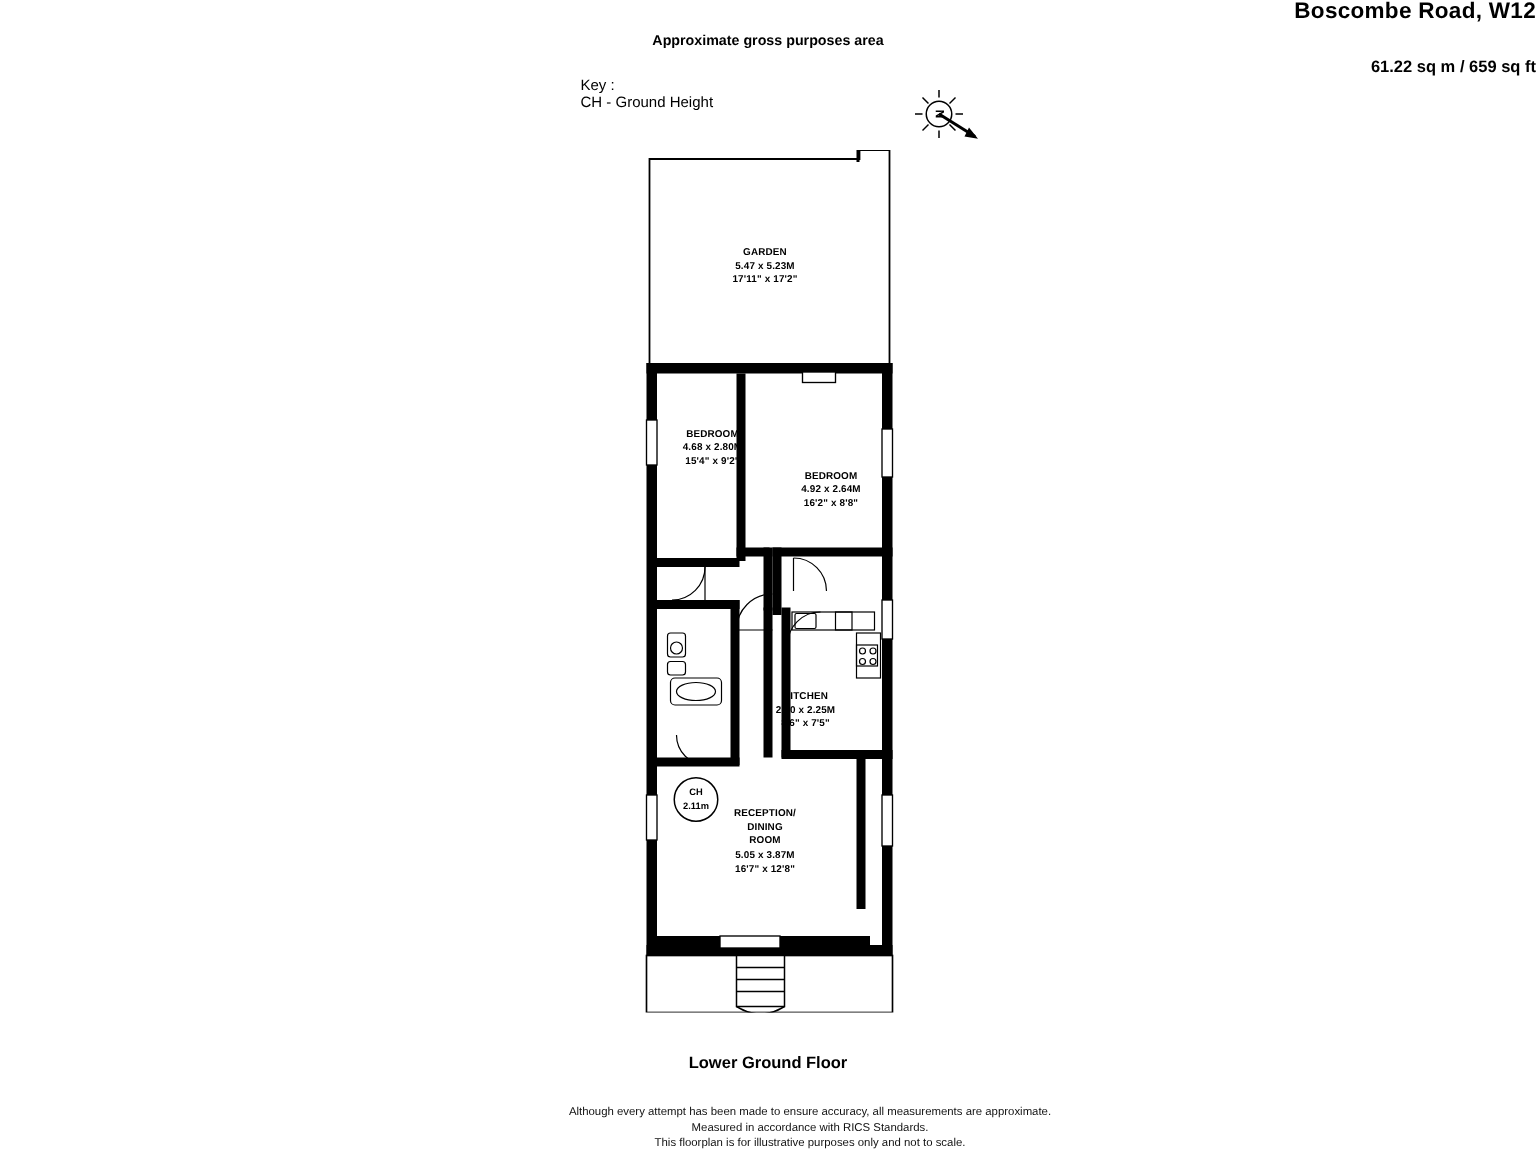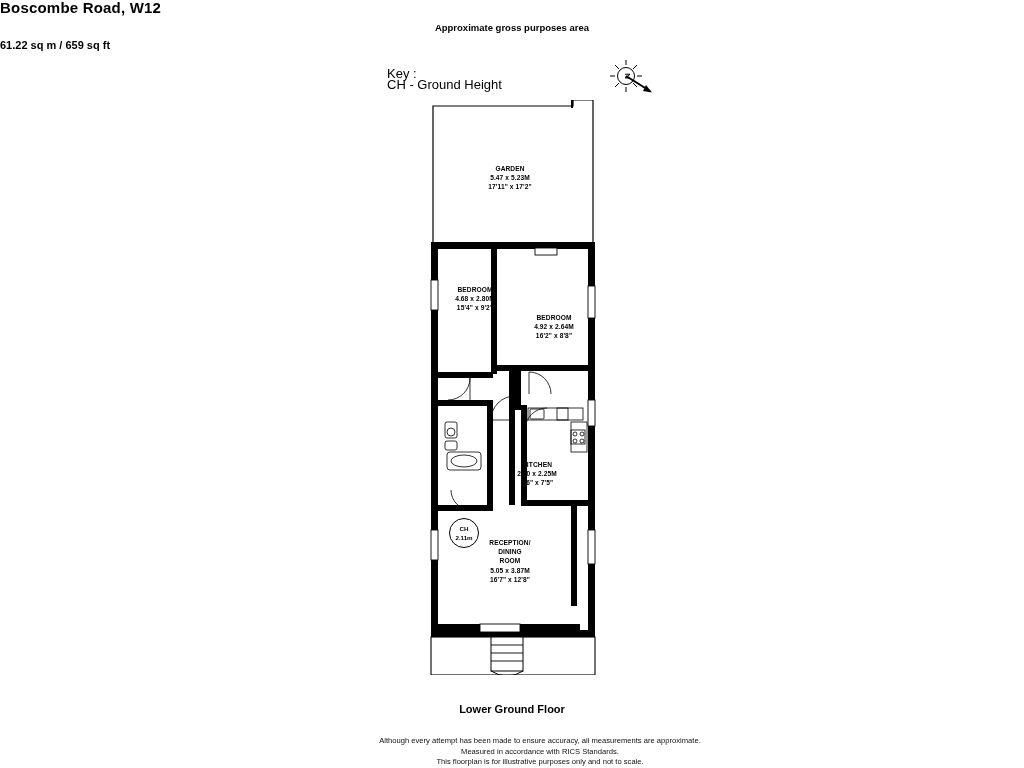--- a/index.html
+++ b/index.html
@@ -20,50 +20,50 @@
     width: 1024px;
     height: 768px;
   }
 
   
   .title {
     position: absolute;
     top: -1px;
     left: 0;
     width: 1024px;
-    text-align: left;
+    text-align: right;
     font-size: 15px;
     font-weight: bold;
     letter-spacing: 0.2px;
   }
   .subtitle {
     position: absolute;
     top: 22px;
     left: 0;
     width: 1024px;
     text-align: center;
     font-size: 9.5px;
     font-weight: bold;
   }
   .area {
     position: absolute;
     top: 39px;
     left: 0;
     width: 1024px;
-    text-align: left;
+    text-align: right;
     font-size: 11px;
     font-weight: bold;
   }
 
   
   .key {
     position: absolute;
     left: 387px;
-    top: 68px;
-    font-size: 13px;
+    top: 52px;
+    font-size: 10px;
     line-height: 11px;
   }
 
   
   .compass {
     position: absolute;
     left: 600px;
     top: 58px;
     width: 60px;
     height: 46px;

